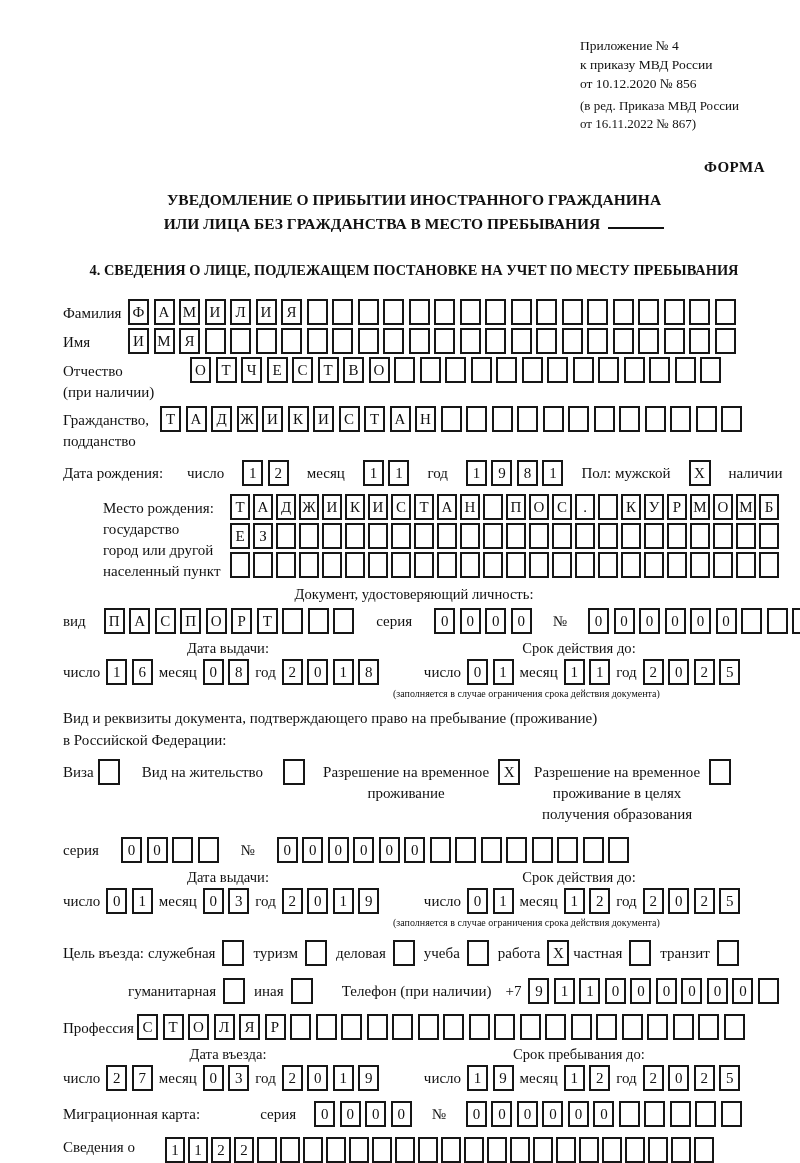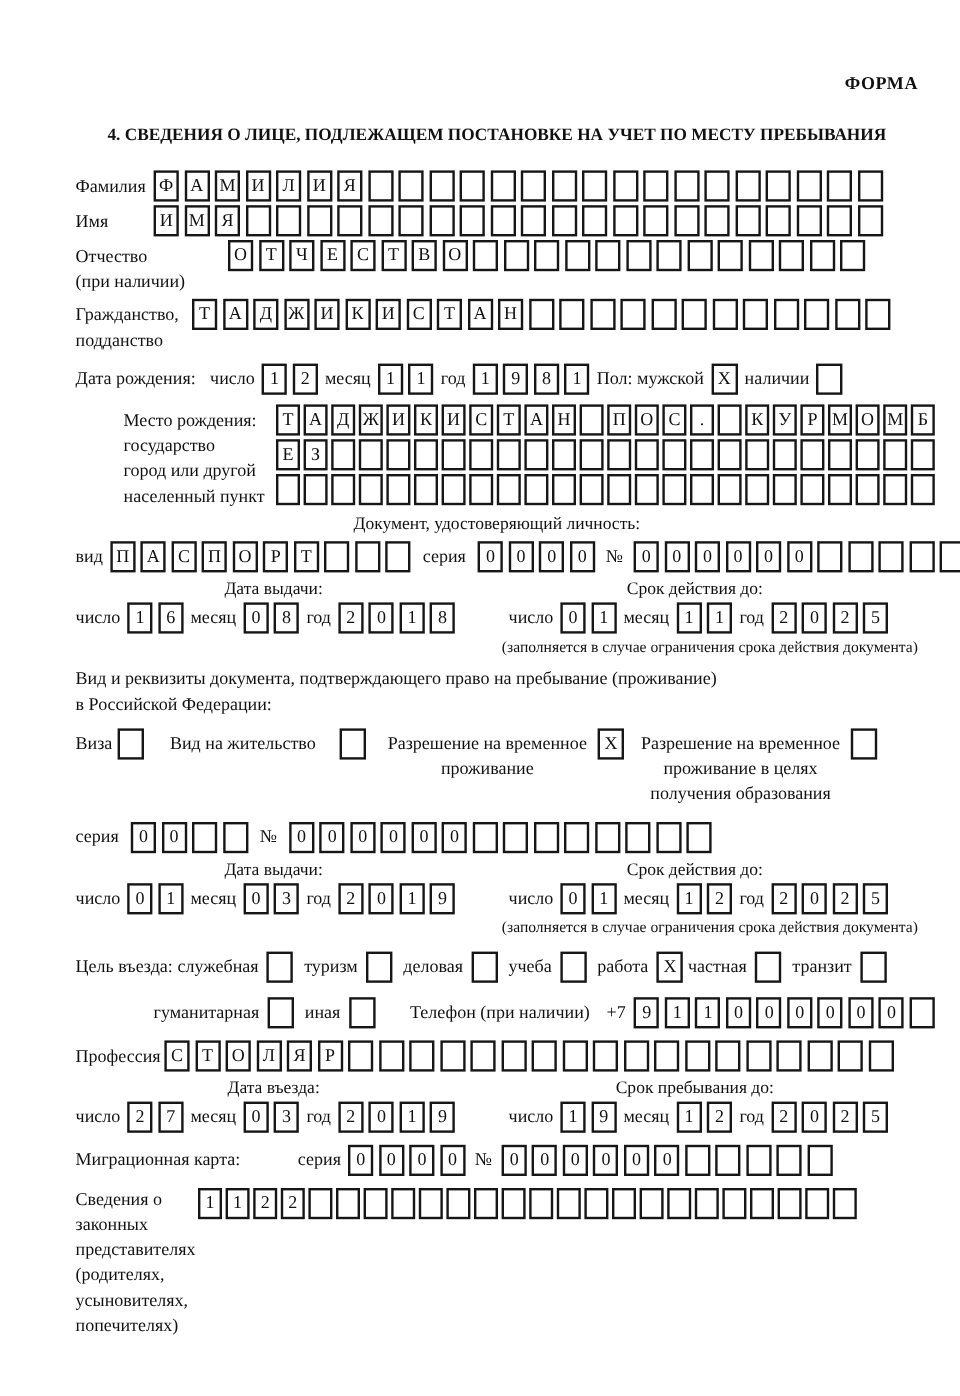--- a/index.html
+++ b/index.html
@@ -39,35 +39,35 @@
     width: 21px; height: 26px; flex: none;
     border: 2px solid #161616; background: #fff;
     font-size: 15px; line-height: 1;
   }
   .cells-sm { gap: 3px; }
   .cells-sm .cell { width: 20px; }
   .cb { width: 22px; }
   .stack { display: flex; flex-direction: column; gap: 3px; }
 
   
-  .inline-row { display: flex; align-items: center; flex-wrap: nowrap; }
+  .inline-row { display: flex; align-items: center; flex-wrap: nowrap; gap: 12px; }
   .inline-row > .t { padding: 0 6px; white-space: nowrap; }
   .mt6 { margin-top: 6px; } .mt8 { margin-top: 8px; } .mt10 { margin-top: 10px; } .mt12 { margin-top: 12px; }
 
   .center-bold { text-align: center; font-weight: normal; font-size: 14.6px; margin: 4px 0 5px 0; }
 
   
   .dates-row { display: flex; margin-top: 6px; }
   .dates-col { }
   .dates-col.left { width: 330px; flex: none; }
   .dates-col.right { flex: 1; }
   .dates-title { text-align: center; font-size: 14.6px; margin-bottom: 2px; }
   .date-line { display: flex; align-items: center; }
   .date-line .t { padding: 0 6px; white-space: nowrap; }
-  .date-note { font-size: 13px; margin-top: 3px; text-align: right; white-space: nowrap; }
+  .date-note { font-size: 10px; margin-top: 3px; text-align: left; white-space: nowrap; }
 
   
   .res-lines { margin-top: 8px; line-height: 22px; }
   .opts-row { display: flex; align-items: flex-start; margin-top: 8px; }
   .opt { display: flex; align-items: flex-start; }
   .opt .opt-label { white-space: pre-line; line-height: 21px; padding-top: 3px; }
   .opt .opt-label.centered { text-align: center; }
   .opt .cb { margin-left: 9px; }
 
   
@@ -76,23 +76,36 @@
   .purpose-line .cb { margin-left: 7px; margin-right: 9px; }
   .purpose-line .cb:last-child { margin-right: 0; }
   .indent65 { margin-left: 65px; }
   .gap20 { width: 20px; flex: none; }
 </style>
 </head>
 <body>
 
 <div class="page">
 
+  <div class="doc-header">
+    <div>Приложение № 4</div>
+    <div>к приказу МВД России</div>
+    <div>от 10.12.2020 № 856</div>
+    <div class="sub">
+      <div>(в ред. Приказа МВД России</div>
+      <div>от 16.11.2022 № 867)</div>
+    </div>
+  </div>
 
   <div class="forma">ФОРМА</div>
 
+  <div class="title">
+    <div>УВЕДОМЛЕНИЕ О ПРИБЫТИИ ИНОСТРАННОГО ГРАЖДАНИНА</div>
+    <div><span>ИЛИ ЛИЦА БЕЗ ГРАЖДАНСТВА В МЕСТО ПРЕБЫВАНИЯ</span><span class="title-underline"></span></div>
+  </div>
 
   <div class="section-heading">4. СВЕДЕНИЯ О ЛИЦЕ, ПОДЛЕЖАЩЕМ ПОСТАНОВКЕ НА УЧЕТ ПО МЕСТУ ПРЕБЫВАНИЯ</div>
 
   <div class="row">
     <span class="lbl w-fam">Фамилия</span>
     <span class="cells">
         <span class="cell">Ф</span>
         <span class="cell">А</span>
         <span class="cell">М</span>
         <span class="cell">И</span>

